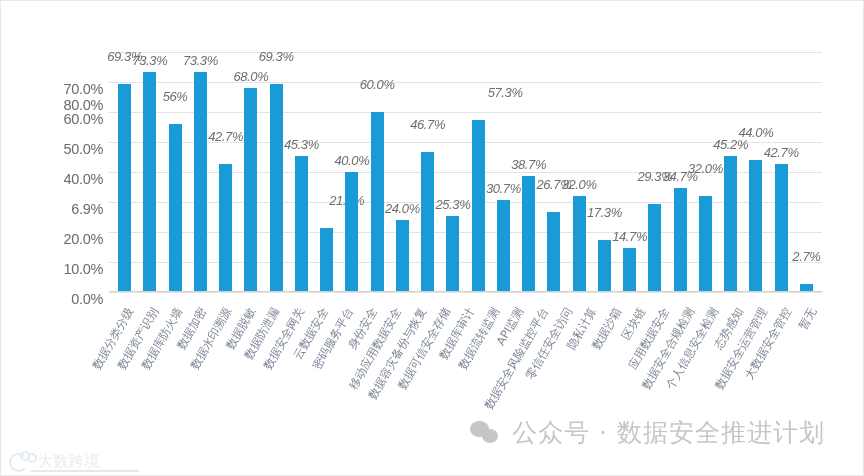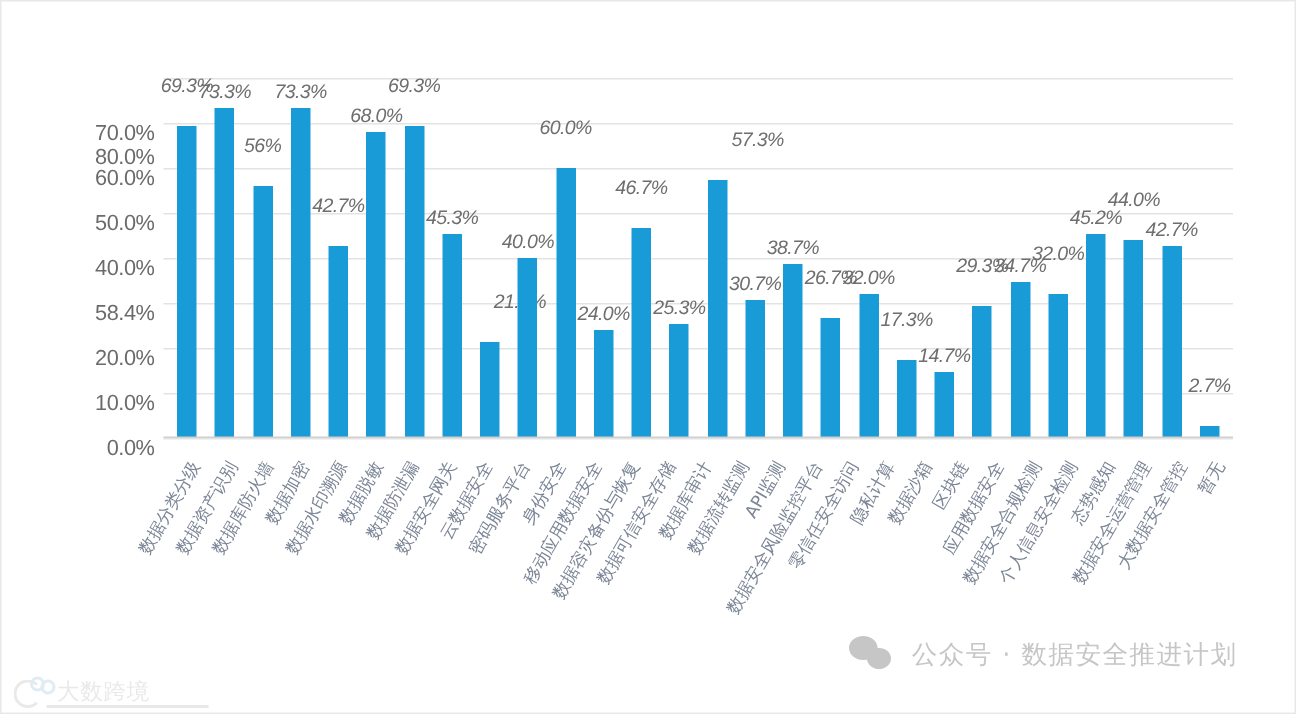--- a/index.html
+++ b/index.html
@@ -140,21 +140,21 @@
 
   
   .wm-bottom-right {
     position: absolute;
     right: 38px;
     bottom: 26px;
     display: flex;
     align-items: center;
     gap: 12px;
     color: #c6c6c6;
-    font-size: 17px;
+    font-size: 25px;
     font-family: "DejaVu Sans", "Liberation Sans", sans-serif;
     letter-spacing: 1px;
     white-space: nowrap;
   }
   .wechat-icon {
     width: 30px;
     height: 26px;
     position: relative;
     flex: none;
   }
@@ -215,21 +215,21 @@
 </style>
 </head>
 <body>
 
 <div id="canvas">
 
   <div class="y-axis" id="y-axis">
       <div class="y-tick" style="top: 240px;">0.0%</div>
       <div class="y-tick" style="top: 210px;">10.0%</div>
       <div class="y-tick" style="top: 180px;">20.0%</div>
-      <div class="y-tick" style="top: 150px;">58.4%</div>
+      <div class="y-tick" style="top: 150px;">6.9%</div>
       <div class="y-tick" style="top: 120px;">40.0%</div>
       <div class="y-tick" style="top: 90px;">50.0%</div>
       <div class="y-tick" style="top: 60px;">60.0%</div>
       <div class="y-tick" style="top: 30px;">70.0%</div>
       <div class="y-tick" style="top: 0px; margin-top: 46px;">80.0%</div>
     </div>
 
   <div class="plot-frame">
     <div class="gridlines" id="gridlines">
         <div class="gridline" style="top: 240px;"></div>

